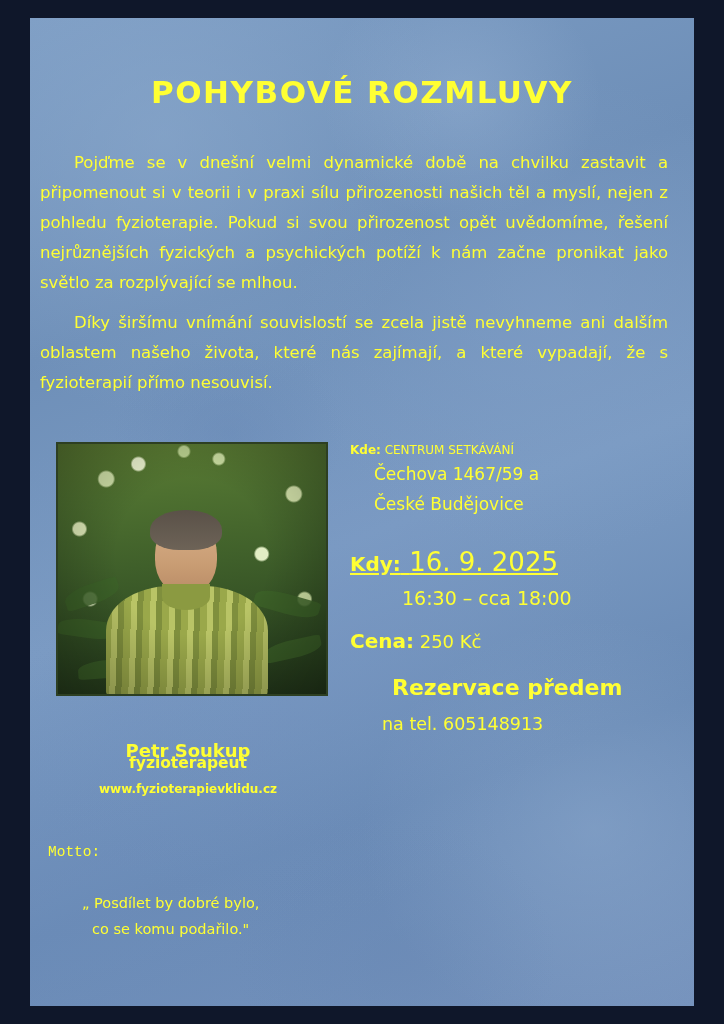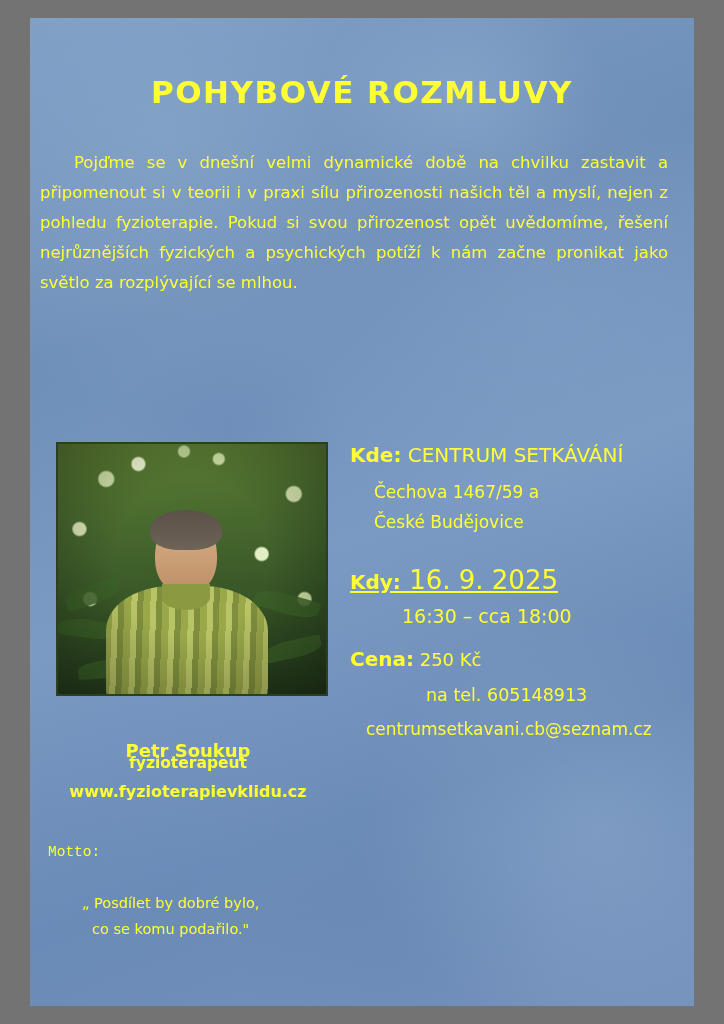--- a/index.html
+++ b/index.html
@@ -10,21 +10,21 @@
   body {
     width: 724px;
     height: 1024px;
     font-family: "DejaVu Sans", sans-serif;
     overflow: hidden;
   }
   .page {
     position: relative;
     width: 724px;
     height: 1024px;
-    background: #737373;
+    background: #0f172a;
   }
   .poster {
     position: absolute;
     left: 30px;
     top: 18px;
     width: 664px;
     height: 988px;
     background:
       radial-gradient(ellipse 60% 40% at 20% 12%, rgba(140,170,205,0.55), rgba(140,170,205,0) 70%),
       radial-gradient(ellipse 55% 35% at 78% 30%, rgba(130,160,200,0.45), rgba(130,160,200,0) 70%),
@@ -176,21 +176,21 @@
     font-weight: bold;
     z-index: 4;
   }
   .presenter-web {
     position: absolute;
     left: 8px;
     top: 764px;
     width: 300px;
     text-align: center;
     color: #ffff33;
-    font-size: 16px;
+    font-size: 12px;
     font-weight: bold;
     z-index: 4;
   }
   .motto-label {
     position: absolute;
     left: 18px;
     top: 826px;
     color: #ffff33;
     font-size: 14.5px;
     z-index: 4;
@@ -217,22 +217,22 @@
     left: 320px;
     top: 425px;
     width: 340px;
     z-index: 4;
     color: #ffff33;
   }
   .lbl {
     font-weight: bold;
   }
   .row-where {
-    font-size: 20px;
-    margin-bottom: 10px;
+    font-size: 12px;
+    margin-bottom: 2px;
   }
   .where-line {
     font-size: 17px;
     margin-left: 24px;
     line-height: 30px;
   }
   .row-when {
     margin-top: 28px;
     font-size: 26px;
     text-decoration: underline;
@@ -253,41 +253,42 @@
     font-size: 20px;
   }
   .reservation {
     margin-top: 22px;
     margin-left: 42px;
     font-size: 22px;
     font-weight: bold;
   }
   .res-line {
     margin-top: 14px;
-    margin-left: 76px;
+    margin-left: 32px;
     font-size: 17.5px;
   }
   .res-line.nebo {
     margin-left: 100px;
   }
   .res-line.email {
     margin-left: 16px;
     font-size: 17px;
   }
 </style>
 </head>
 <body>
 
 <div class="page">
   <div class="poster">
 
     <div class="title">POHYBOVÉ ROZMLUVY</div>
 
     <div class="body-text">
       <p>Pojďme se v dnešní velmi dynamické době na chvilku zastavit a připomenout si v teorii i v praxi sílu přirozenosti našich těl a myslí, nejen z pohledu fyzioterapie. Pokud si svou přirozenost opět uvědomíme, řešení nejrůznějších fyzických a psychických potíží k nám začne pronikat jako světlo za rozplývající se mlhou.</p>
+      <p>Díky širšímu vnímání souvislostí se zcela jistě nevyhneme ani dalším oblastem našeho života, které nás zajímají, a které vypadají, že s fyzioterapií přímo nesouvisí.</p>
     </div>
 
     <div class="photo">
       <div class="foliage"></div>
       <div class="leaf" style="left:6px;top:140px;width:56px;height:20px;transform:rotate(-18deg);"></div>
       <div class="leaf" style="left:0px;top:176px;width:62px;height:18px;transform:rotate(8deg);"></div>
       <div class="leaf" style="left:196px;top:150px;width:66px;height:20px;transform:rotate(16deg);"></div>
       <div class="leaf" style="left:206px;top:196px;width:58px;height:18px;transform:rotate(-12deg);"></div>
       <div class="leaf" style="left:20px;top:216px;width:60px;height:18px;transform:rotate(-4deg);"></div>
       <div class="person-body"></div>
@@ -317,18 +318,18 @@
         <span class="lbl">Kdy:</span>
         <span>16. 9. 2025</span>
       </div>
       <div class="when-time">16:30 – cca 18:00</div>
 
       <div class="row-price">
         <span class="lbl">Cena:</span>
         <span>250 Kč</span>
       </div>
 
+      <div class="reservation">Rezervace předem</div>
       <div class="res-line">na tel. 605148913</div>
-      <div class="res-line email">centrumsetkavani.cb@seznam.cz</div>
     </div>
 
   </div>
 </div>
 
 </body></html>

